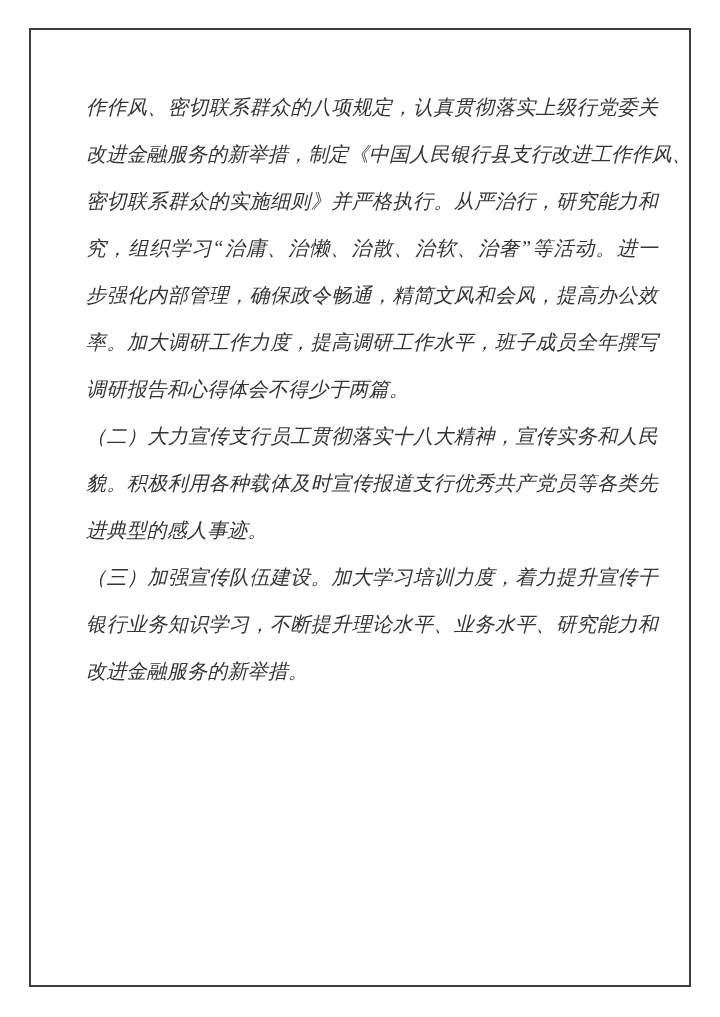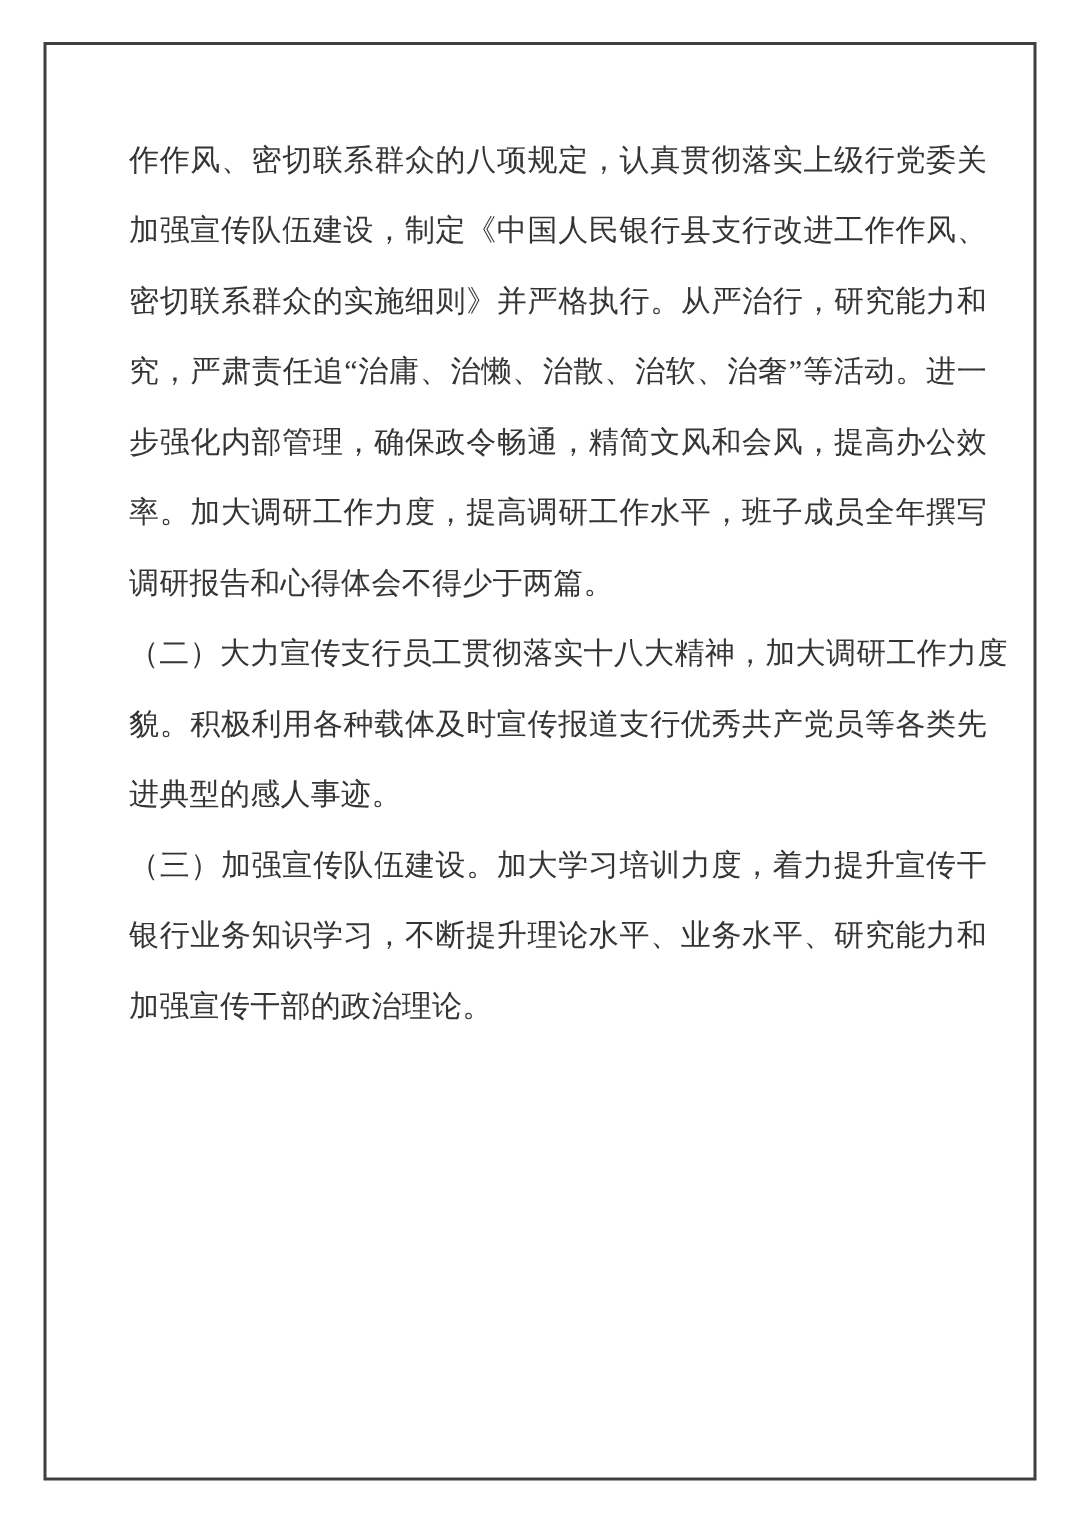--- a/index.html
+++ b/index.html
@@ -13,20 +13,21 @@
     background: #ffffff;
     font-family: "Liberation Serif", "DejaVu Serif", serif;
     overflow: hidden;
   }
   .sheet {
     position: absolute;
     left: 0; top: 0;
     width: 720px;
     height: 1017px;
     background: #ffffff;
+    font-style: italic;
   }
   .frame {
     position: absolute;
     left: 29px;
     top: 28px;
     width: 662px;
     height: 959px;
     border: 2px solid #3f3f3f;
     box-sizing: border-box;
     background: #ffffff;
@@ -52,26 +53,26 @@
     text-align-last: left;
   }
 </style>
 </head>
 <body>
 
 <div class="sheet">
   <div class="frame"></div>
   <div class="doc">
     <div class="ln">作作风、密切联系群众的八项规定，认真贯彻落实上级行党委关</div>
-    <div class="ln">加强宣传队伍建设，制定《中国人民银行县支行改进工作作风、</div>
+    <div class="ln">改进金融服务的新举措，制定《中国人民银行县支行改进工作作风、</div>
     <div class="ln">密切联系群众的实施细则》并严格执行。从严治行，研究能力和</div>
-    <div class="ln">究，严肃责任追“治庸、治懒、治散、治软、治奢”等活动。进一</div>
+    <div class="ln">究，组织学习“治庸、治懒、治散、治软、治奢”等活动。进一</div>
     <div class="ln">步强化内部管理，确保政令畅通，精简文风和会风，提高办公效</div>
     <div class="ln">率。加大调研工作力度，提高调研工作水平，班子成员全年撰写</div>
     <div class="ln last">调研报告和心得体会不得少于两篇。</div>
-    <div class="ln">（二）大力宣传支行员工贯彻落实十八大精神，加大调研工作力度</div>
+    <div class="ln">（二）大力宣传支行员工贯彻落实十八大精神，宣传实务和人民</div>
     <div class="ln">貌。积极利用各种载体及时宣传报道支行优秀共产党员等各类先</div>
     <div class="ln last">进典型的感人事迹。</div>
     <div class="ln">（三）加强宣传队伍建设。加大学习培训力度，着力提升宣传干</div>
     <div class="ln">银行业务知识学习，不断提升理论水平、业务水平、研究能力和</div>
-    <div class="ln last">加强宣传干部的政治理论。</div>
+    <div class="ln last">改进金融服务的新举措。</div>
   </div>
 </div>
 
 </body></html>

